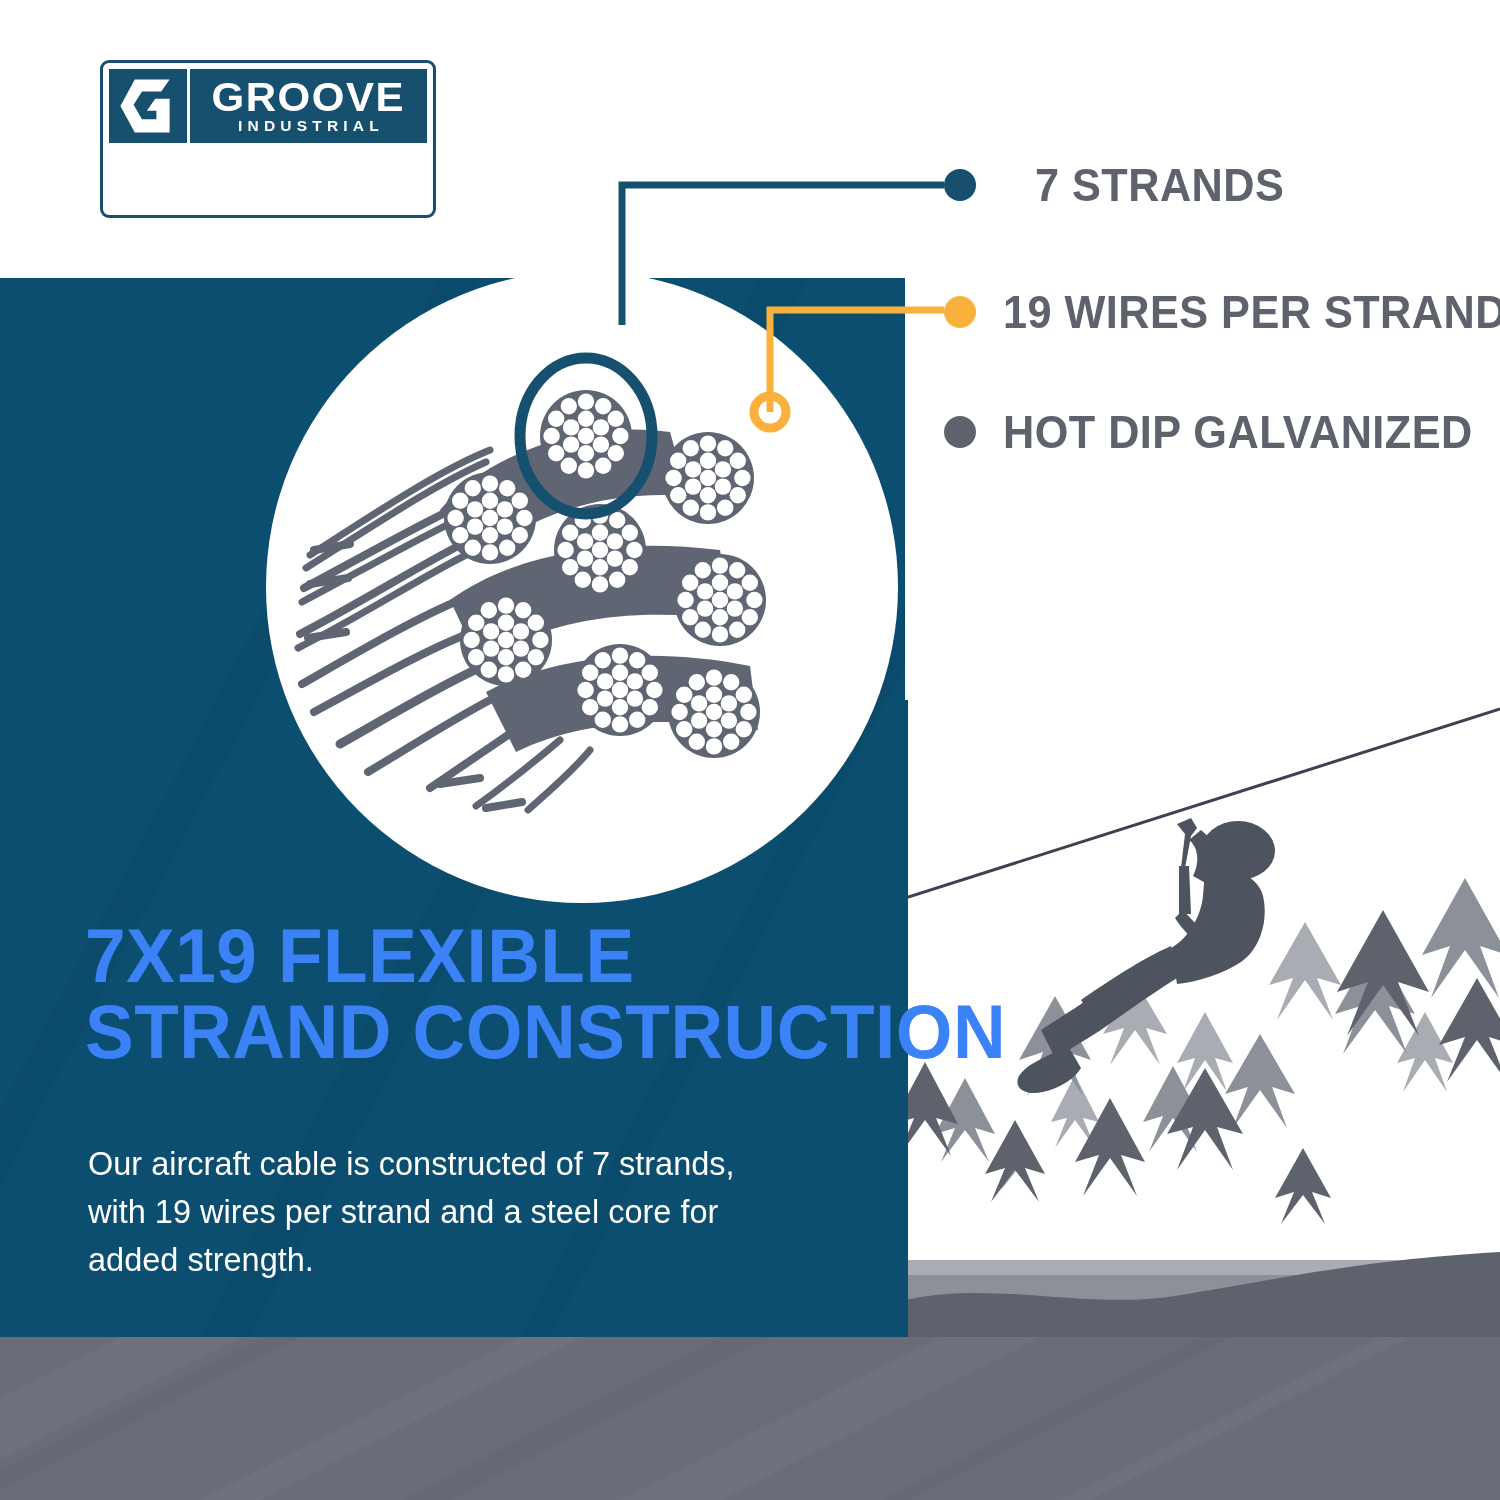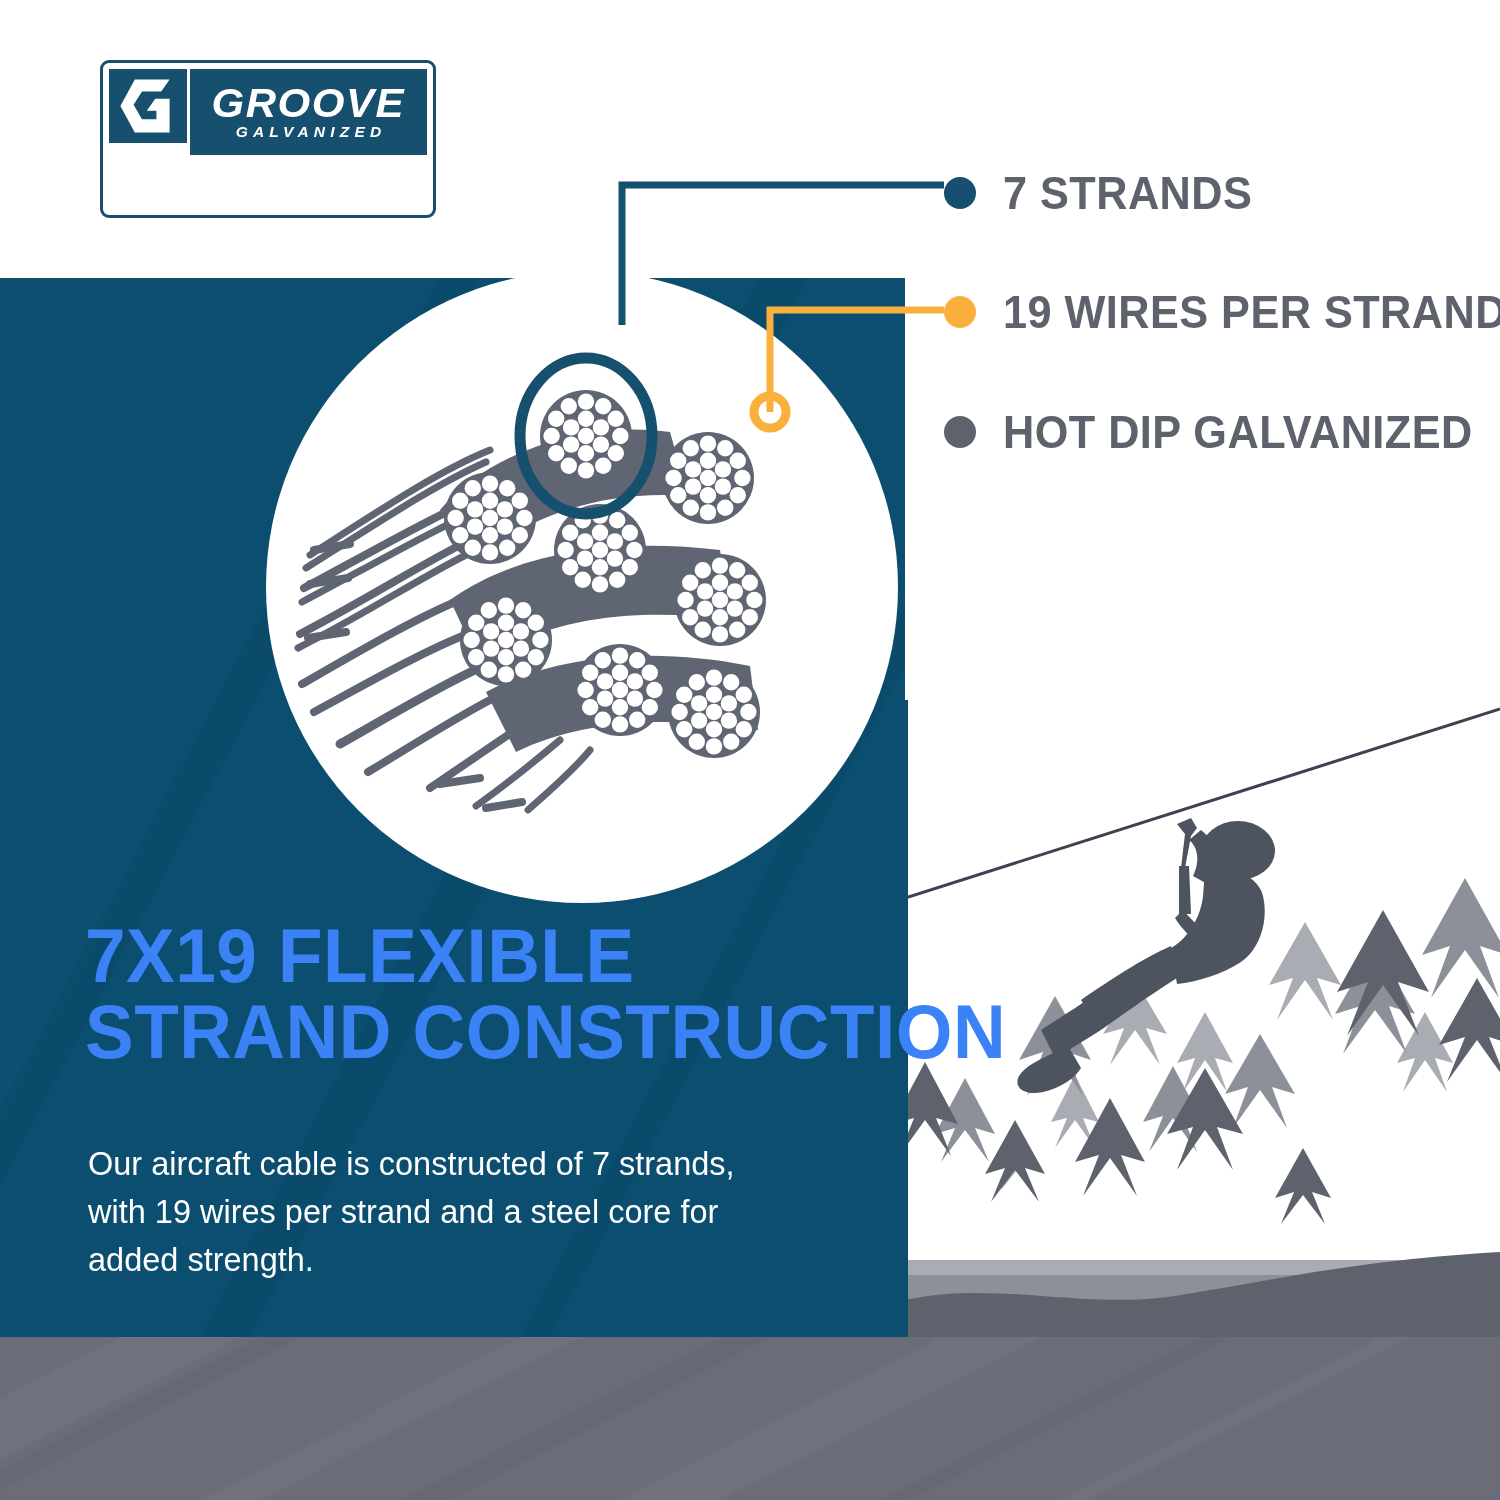--- a/index.html
+++ b/index.html
@@ -13,23 +13,22 @@
   #canvas { position:absolute; inset:0; width:1500px; height:1500px; background:#ffffff; }
 
   
   .logo-wrap{
     position:absolute; left:100px; top:60px; width:336px; height:158px;
     border:3px solid #17506f; border-radius:9px; background:#ffffff;
     padding:6px;
   }
   .logo-inner{ width:100%; height:100%; position:relative; }
   .logo-top{
-    position:absolute; left:0; top:0; width:100%; height:86px;
+    position:absolute; left:0; top:0; width:100%; height:74px;
     display:flex;
-    font-style:italic;
   }
   .logo-mark{
     width:78px; height:74px; background:#17506f; position:relative;
     display:flex; align-items:center; justify-content:center;
   }
   .logo-name{
     flex:1; margin-left:3px; background:#17506f; position:relative;
     display:flex; flex-direction:column; justify-content:center; align-items:center;
     padding-top:2px;
   }
@@ -96,21 +95,21 @@
   .callout .dot{
     width:32px; height:32px; border-radius:50%; flex:0 0 32px;
   }
   .callout .lbl{
     margin-left:27px; color:#5d626d; font-weight:bold;
     font-family:"Liberation Sans Narrow","Liberation Sans",sans-serif;
     font-size:46px; letter-spacing:0.5px; white-space:nowrap;
     transform:scaleX(0.94); transform-origin:left center;
     line-height:1;
   }
-  #callout-0{ left:944px; top:168px; }
+  #callout-0{ left:944px; top:160px;gap:32px; }
   #callout-1{ left:944px; top:287px; }
   #callout-2{ left:944px; top:407px; }
 </style>
 </head>
 <body>
 
 <div id="canvas">
 
   <div class="teal-panel">
     <svg class="waves" viewBox="0 0 905 1059" preserveAspectRatio="none">
@@ -337,19 +336,19 @@
   <div class="logo-wrap">
     <div class="logo-inner">
       <div class="logo-top">
         <div class="logo-mark">
           <svg viewBox="0 0 100 100" width="60" height="60">
             <path d="M28,6 L86,6 L72,26 L40,26 L26,48 L40,72 L64,72 L64,58 L48,58 L62,38 L86,38 L86,94 L28,94 L4,50 Z" fill="#ffffff"></path>
           </svg>
         </div>
         <div class="logo-name">
           <div class="logo-groove">GROOVE</div>
-          <div class="logo-industrial">GALVANIZED</div>
+          <div class="logo-industrial">INDUSTRIAL</div>
         </div>
       </div>
     </div>
   </div>
 
 </div>
 
 </body></html>

